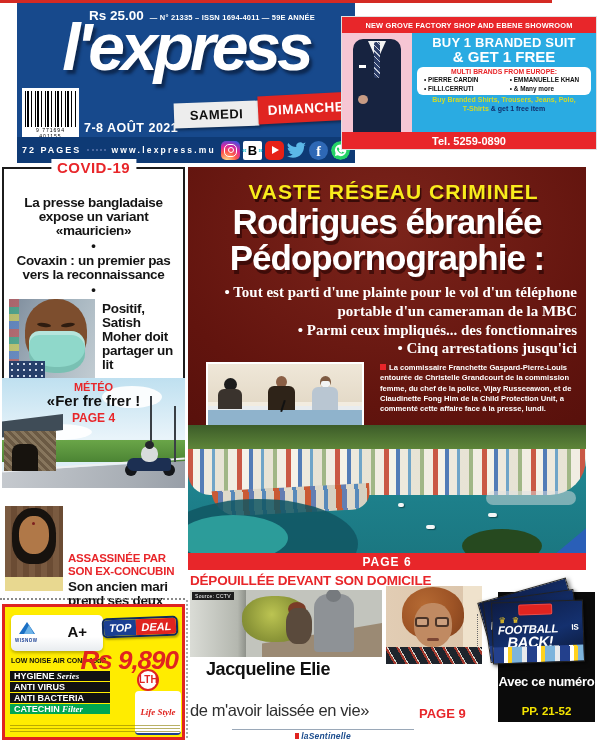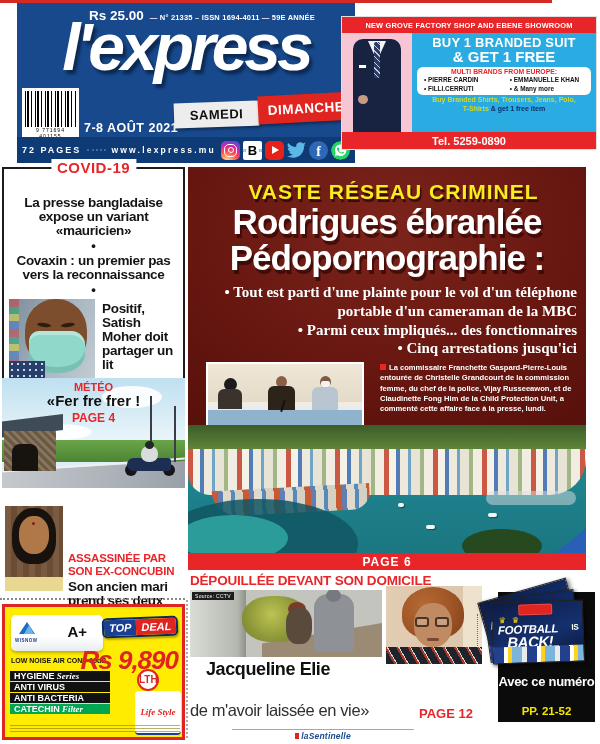--- a/index.html
+++ b/index.html
@@ -463,21 +463,21 @@
     <div class="wm-hair"></div>
     <div class="wm-face"></div>
     <div class="wm-gl1"></div>
     <div class="wm-gl2"></div>
     <div class="wm-mouth"></div>
     <div class="wm-top"></div>
     <div class="wm-credit"></div>
   </div>
   <div class="dp-name">Jacqueline Elie</div>
   <div class="dp-q2">de m'avoir laissée en vie»</div>
-  <div class="dp-page">PAGE 12</div>
+  <div class="dp-page">PAGE 9</div>
 
   <div id="fb-panel"></div>
   <div class="fb-cover fb-c3">
     <div class="fb-edge">F</div>
     <div class="fb-players"></div>
   </div>
   <div class="fb-cover fb-c2">
     <div class="fb-edge">FO</div>
     <div class="fb-players"></div>
   </div>

